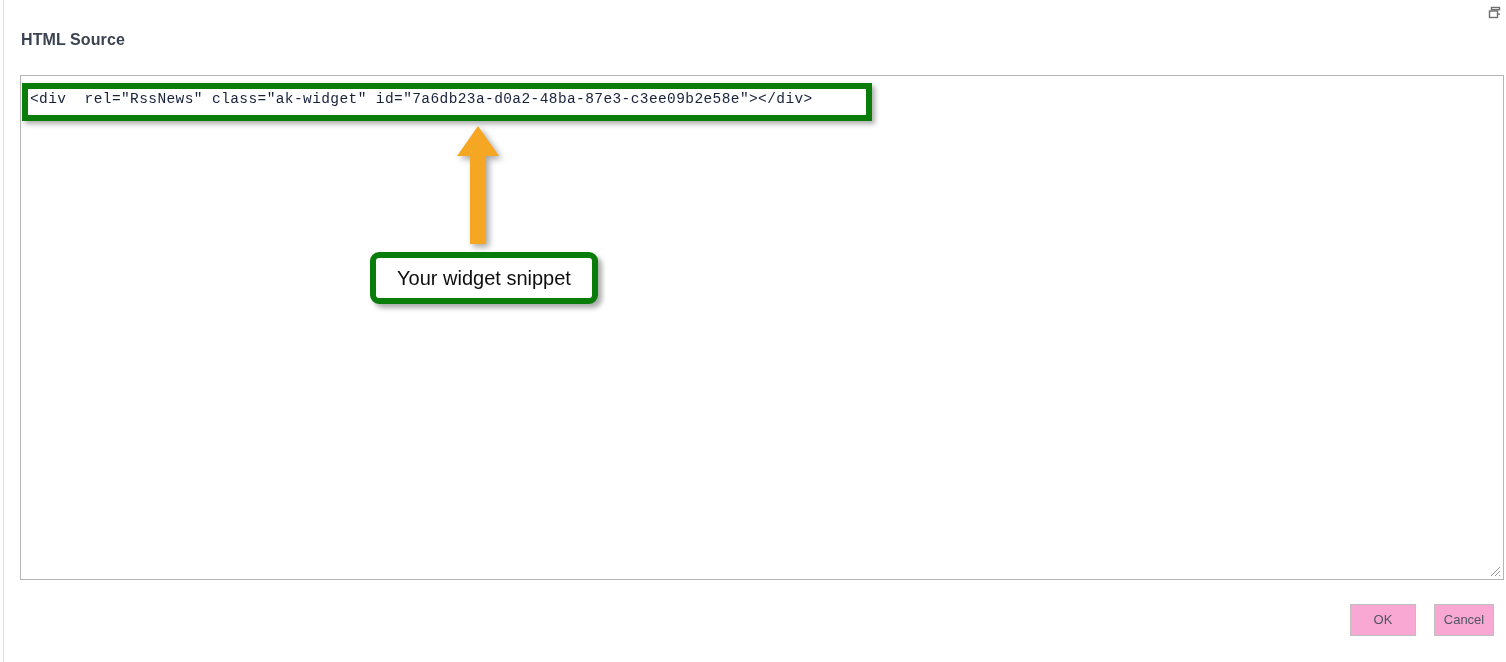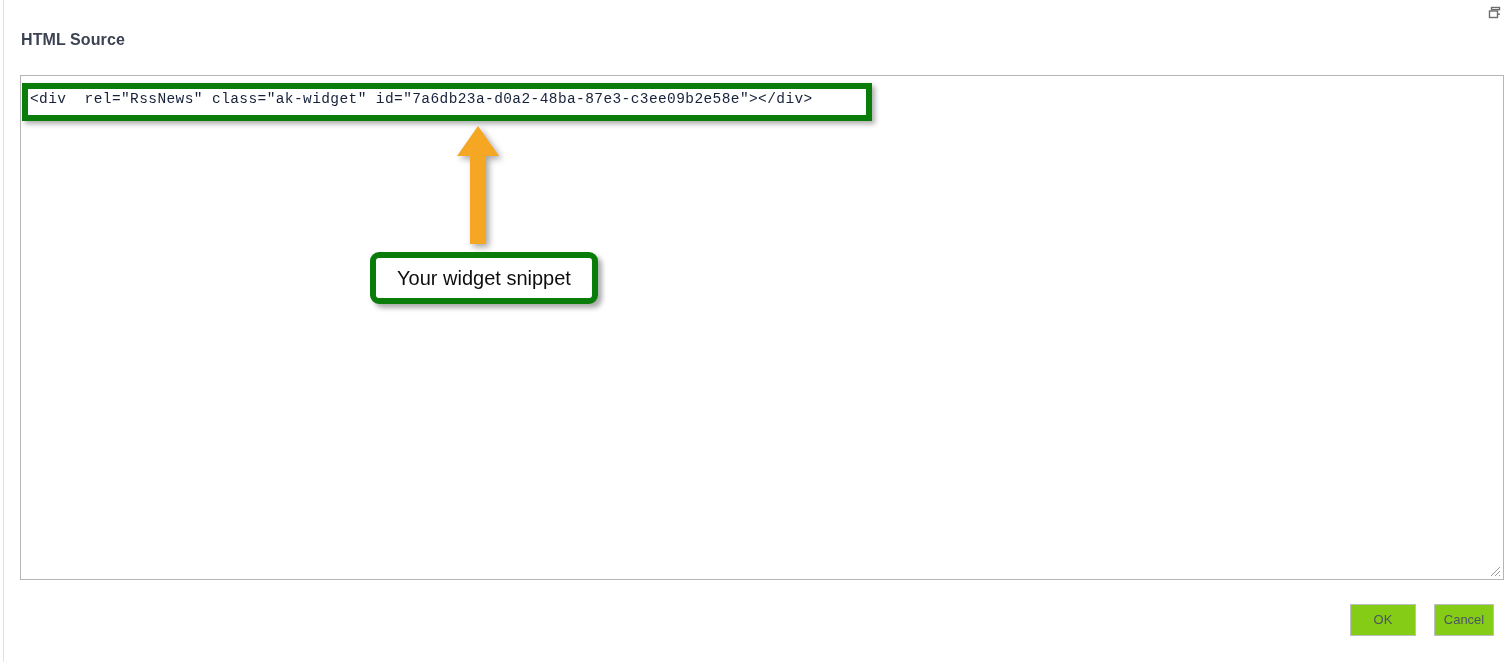--- a/index.html
+++ b/index.html
@@ -148,21 +148,21 @@
     top: 604px;
     width: 1506px;
     height: 40px;
   }
   .dialog-button {
     position: absolute;
     top: 0;
     height: 32px;
     box-sizing: border-box;
     border: 1px solid #bfbfbf;
-    background: #84cc16;
+    background: #f9a8d4;
     color: #4d5562;
     font-family: "Liberation Sans", sans-serif;
     font-size: 13px;
     line-height: 30px;
     text-align: center;
     cursor: pointer;
     user-select: none;
   }
   .dialog-button.ok-button {
     left: 1350px;

